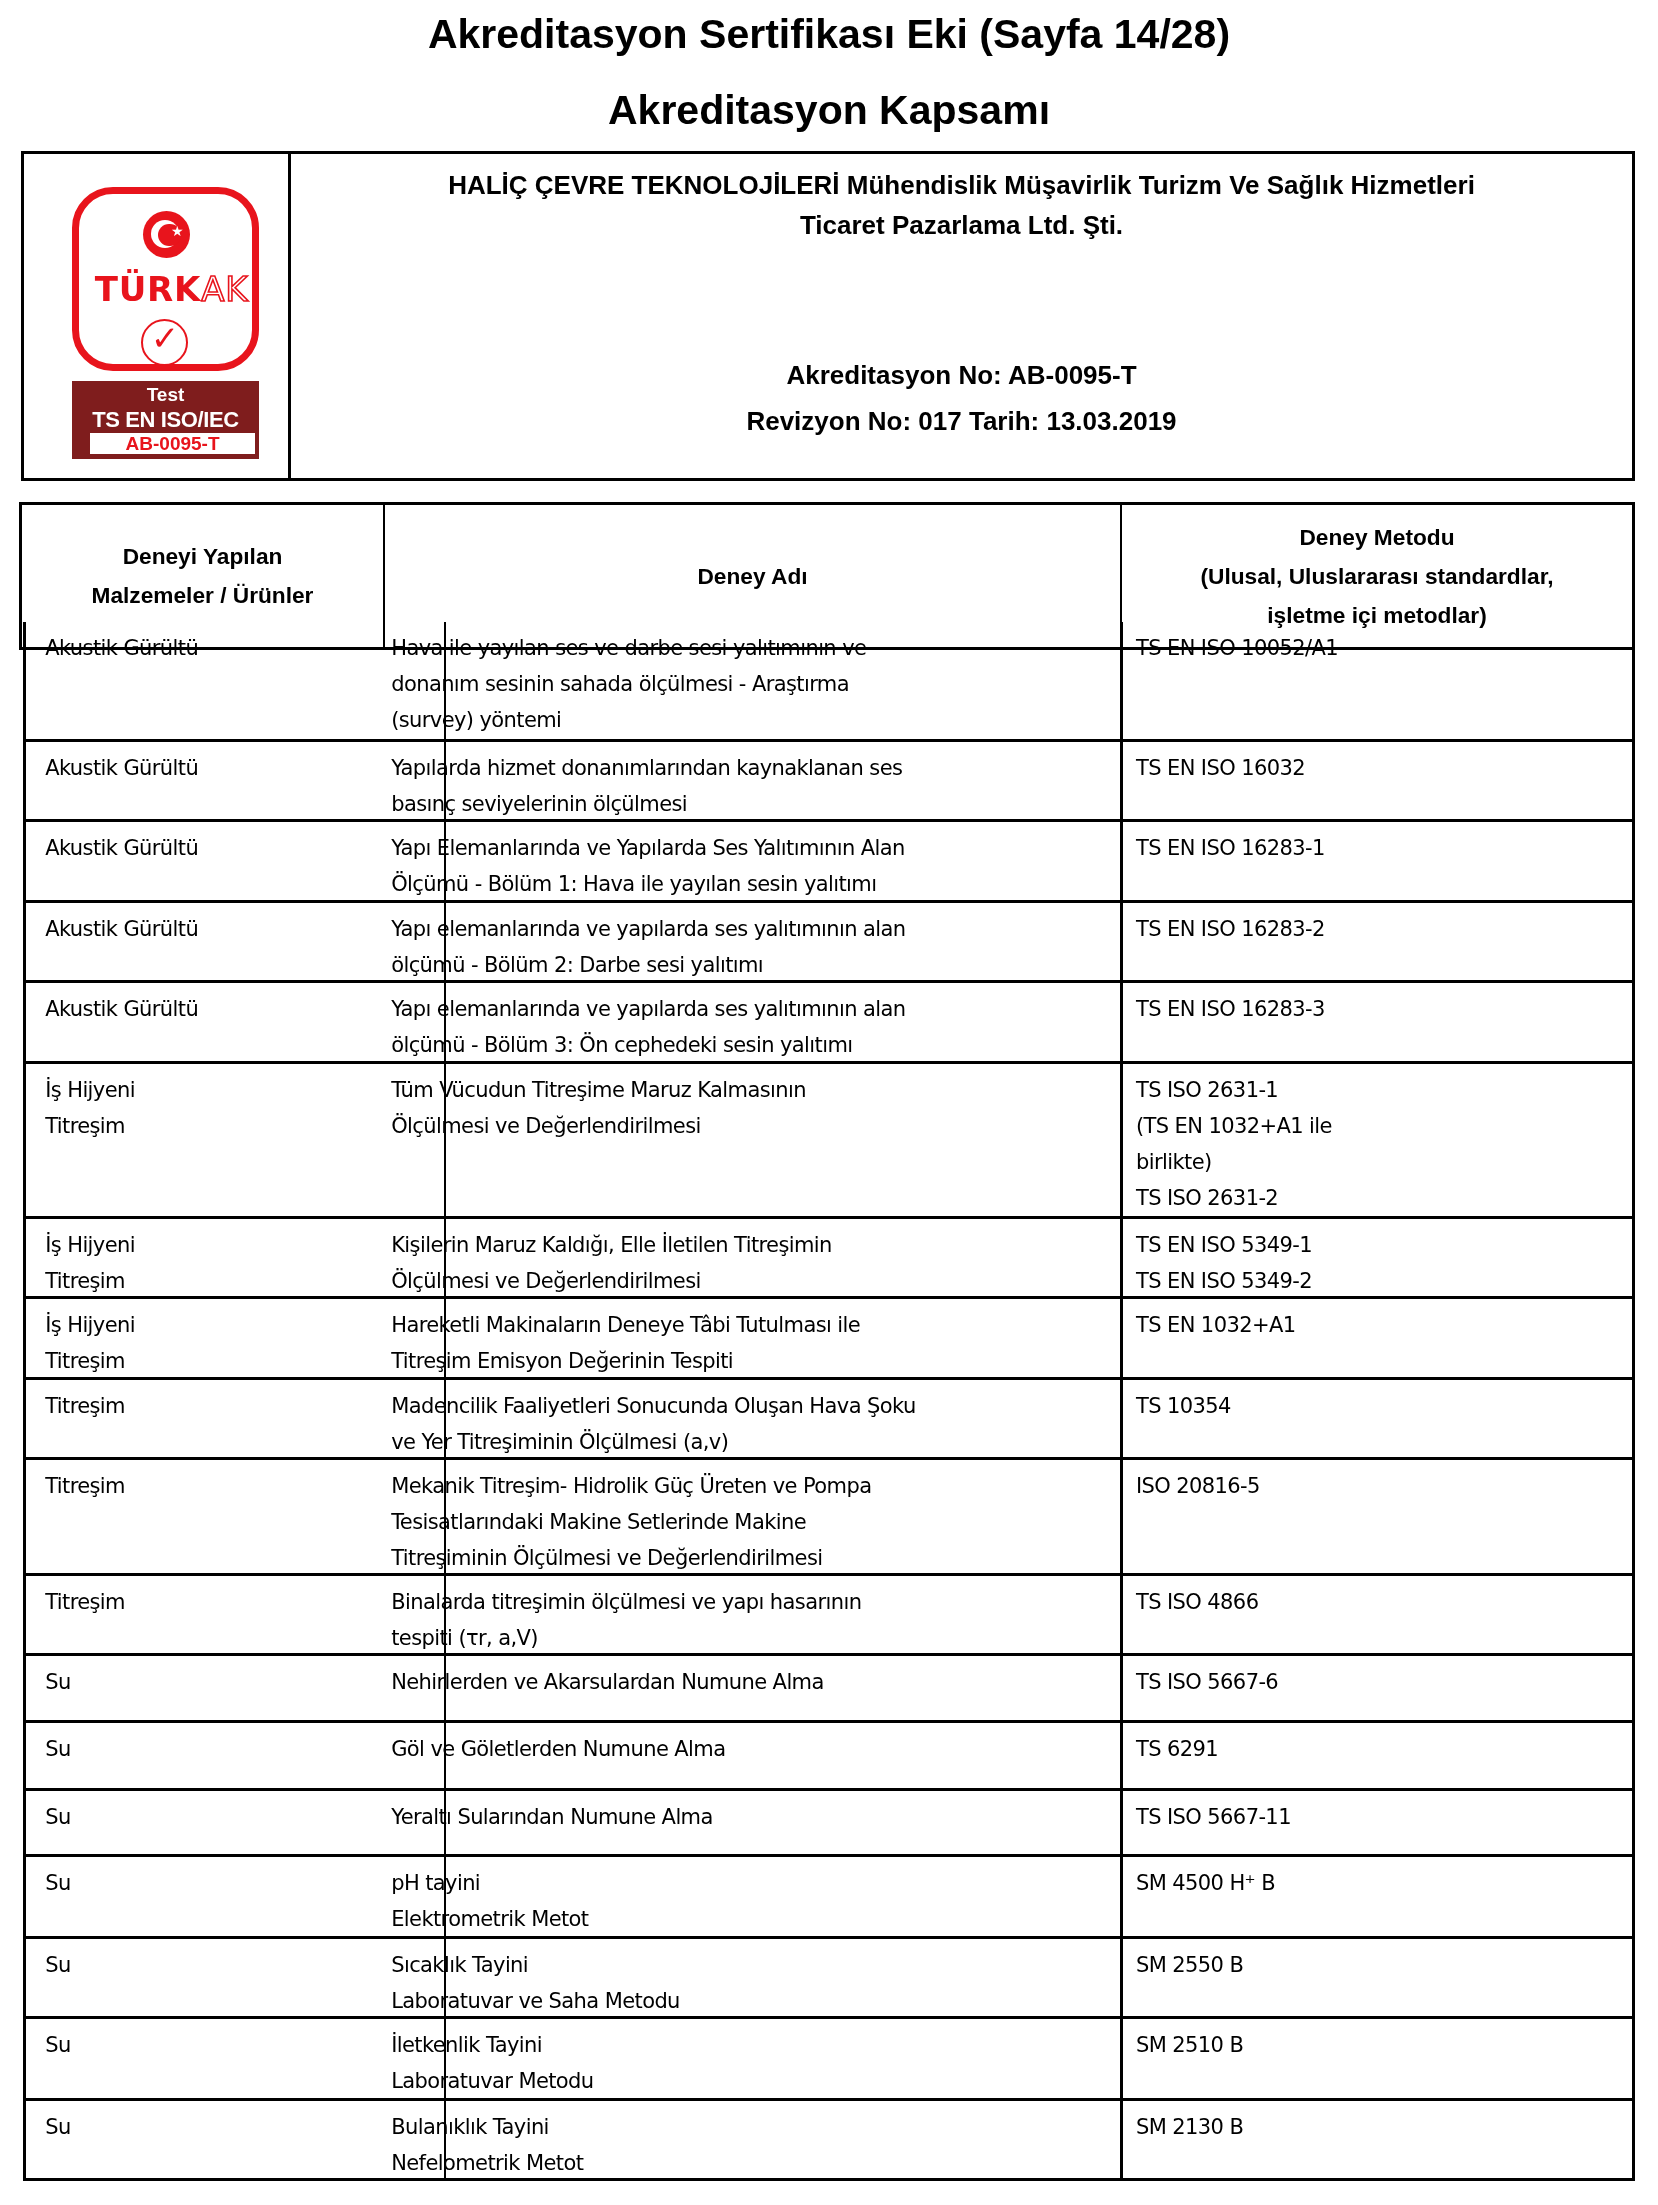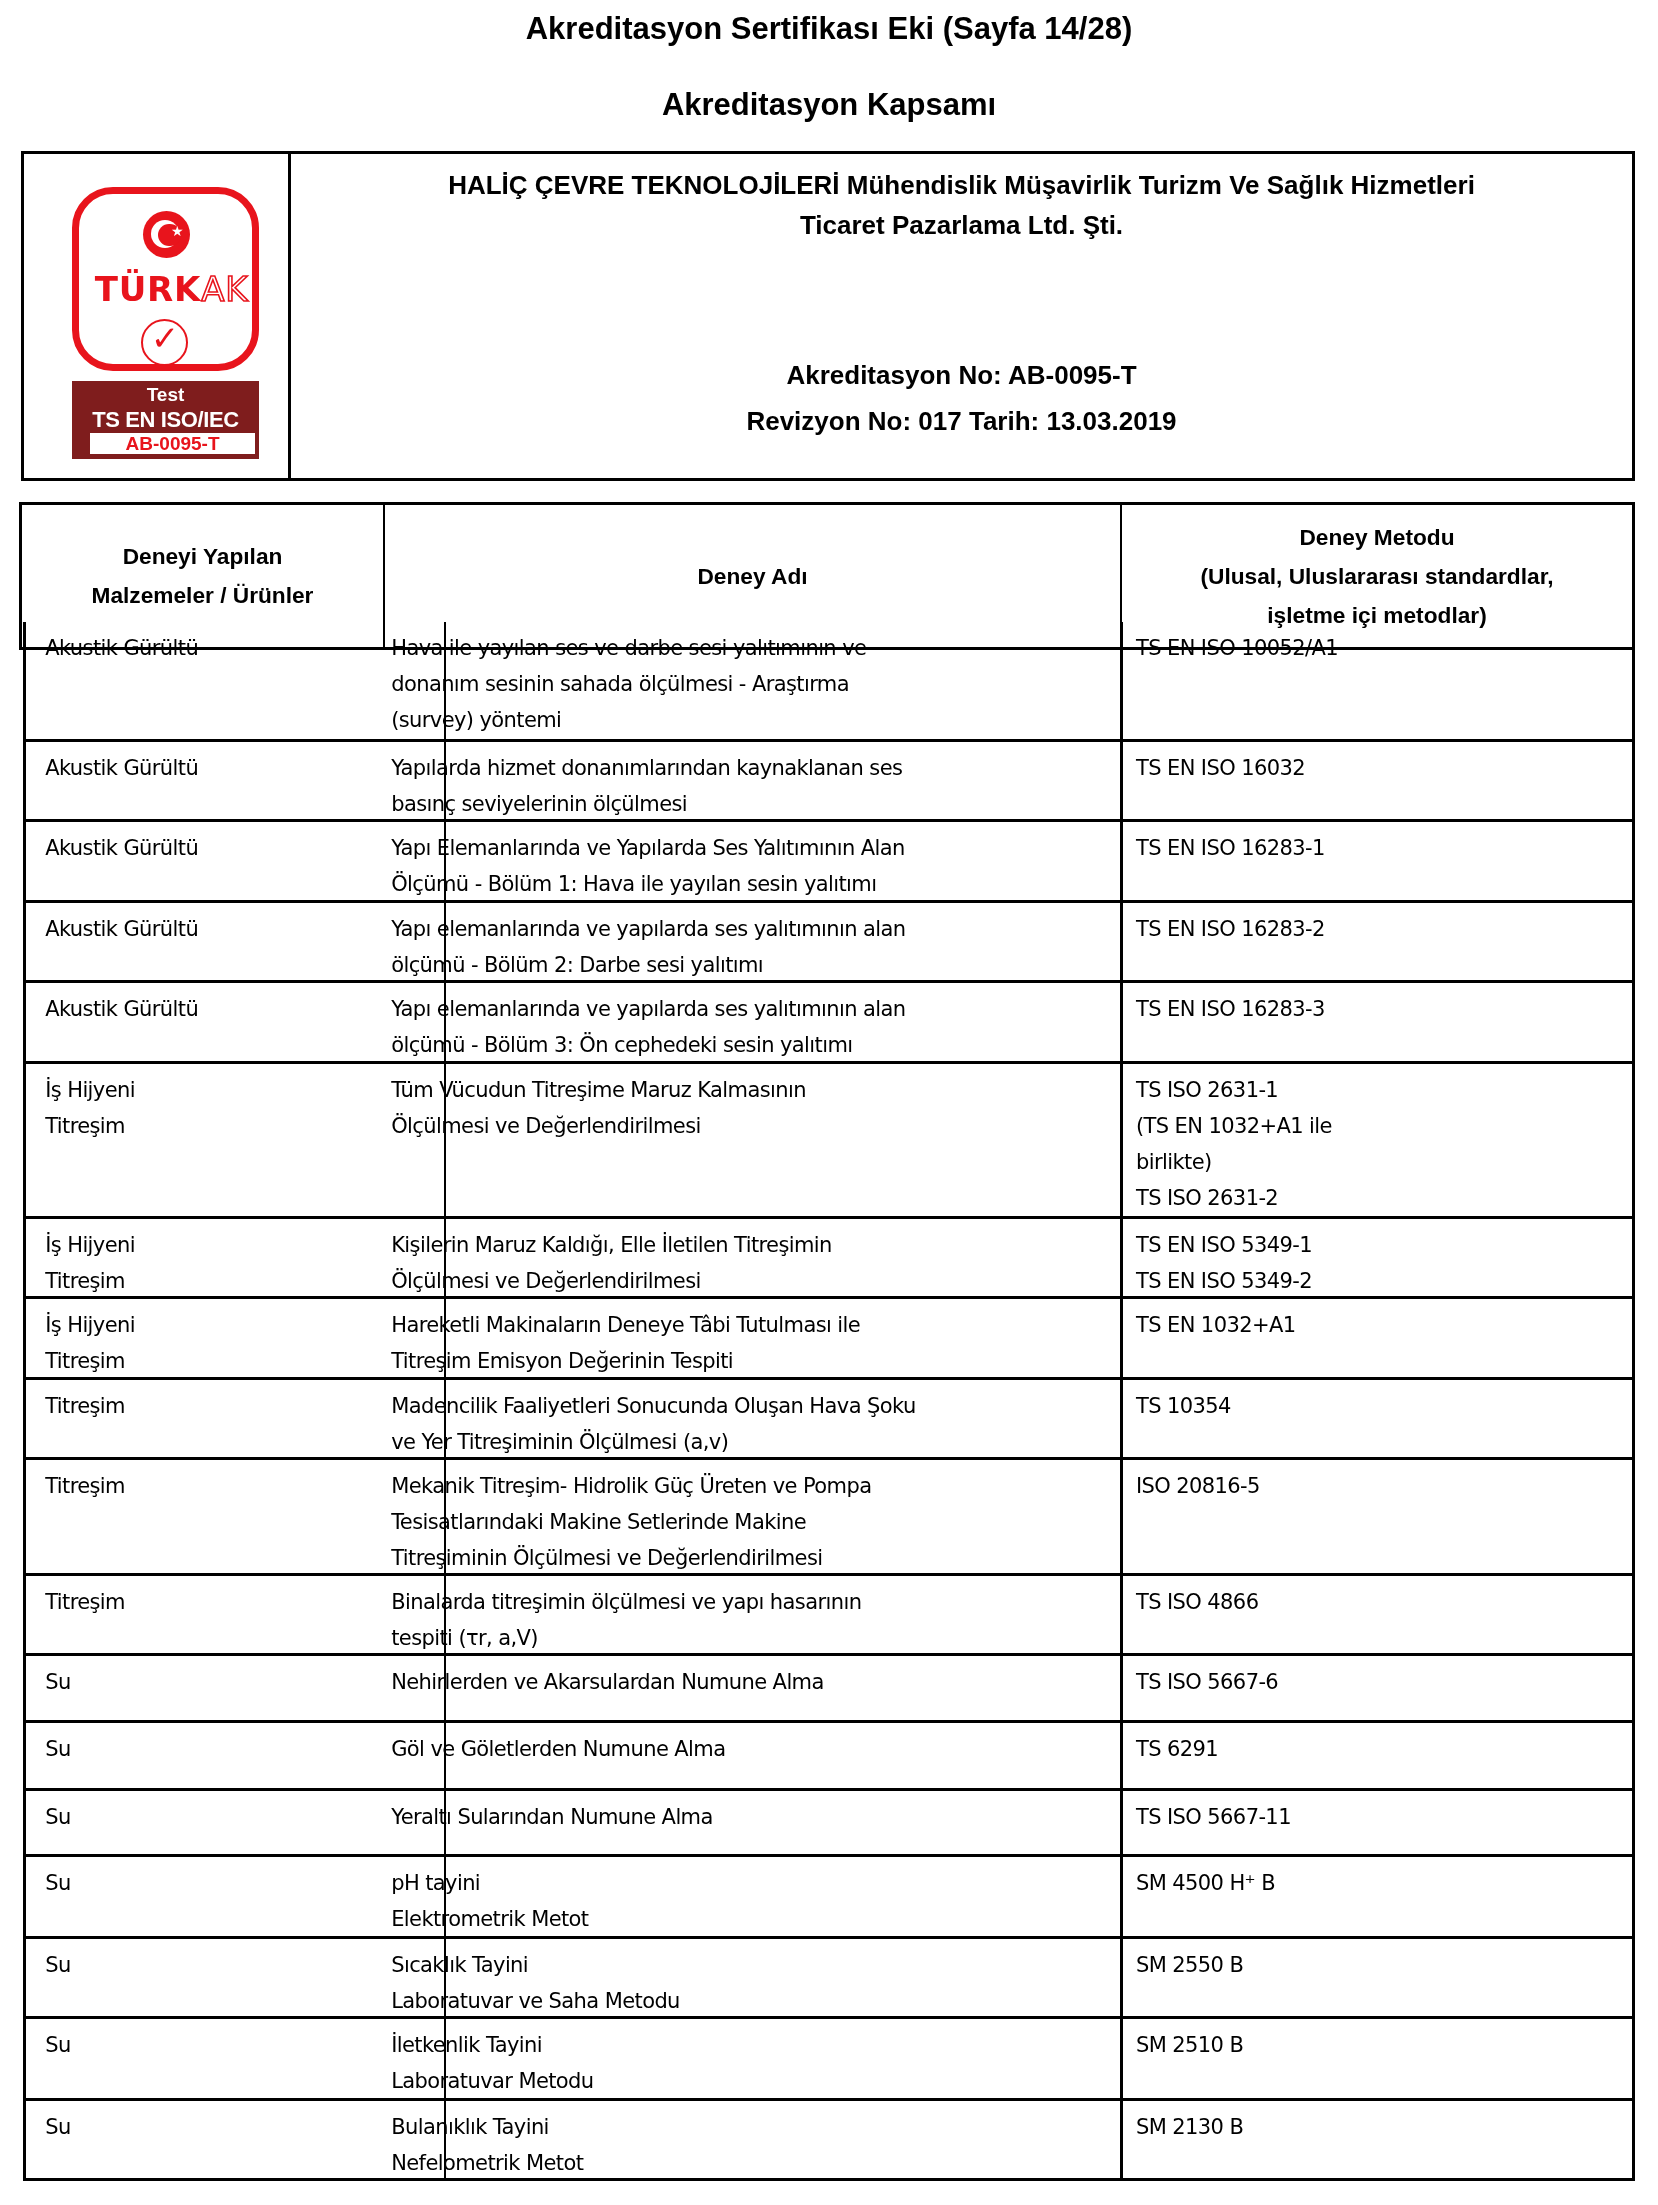--- a/index.html
+++ b/index.html
@@ -1,18 +1,18 @@
 <!DOCTYPE html>
 <html style="font-size:12.5px"><head>
 <meta charset="utf-8">
 <style>
   html, body { margin:0; padding:0; background:#ffffff; }
   body { width:1658px; height:2205px; position:relative; overflow:hidden; color:#000; }
   .title { position:absolute; left:0; width:1658px; text-align:center;
-           font-family:"Liberation Sans", sans-serif; font-weight:bold; font-size:31px; letter-spacing:0px; }
+           font-family:"Liberation Sans", sans-serif; font-weight:bold; font-size:41px; letter-spacing:0px; }
   #t1 { top:11px; }
   #t2 { top:87px; }
 
   
   .hdr { position:absolute; left:21px; top:151px; width:1614px; height:330px;
          border:3.1px solid #000; box-sizing:border-box; }
   .hdr .logo-cell { position:absolute; left:0; top:0; width:267px; height:100%;
          border-right:3.1px solid #000; box-sizing:border-box; }
   .hdr .info { position:absolute; left:267px; top:0; right:0; height:100%;
          font-family:"Liberation Sans", sans-serif; font-weight:bold; text-align:center; }

